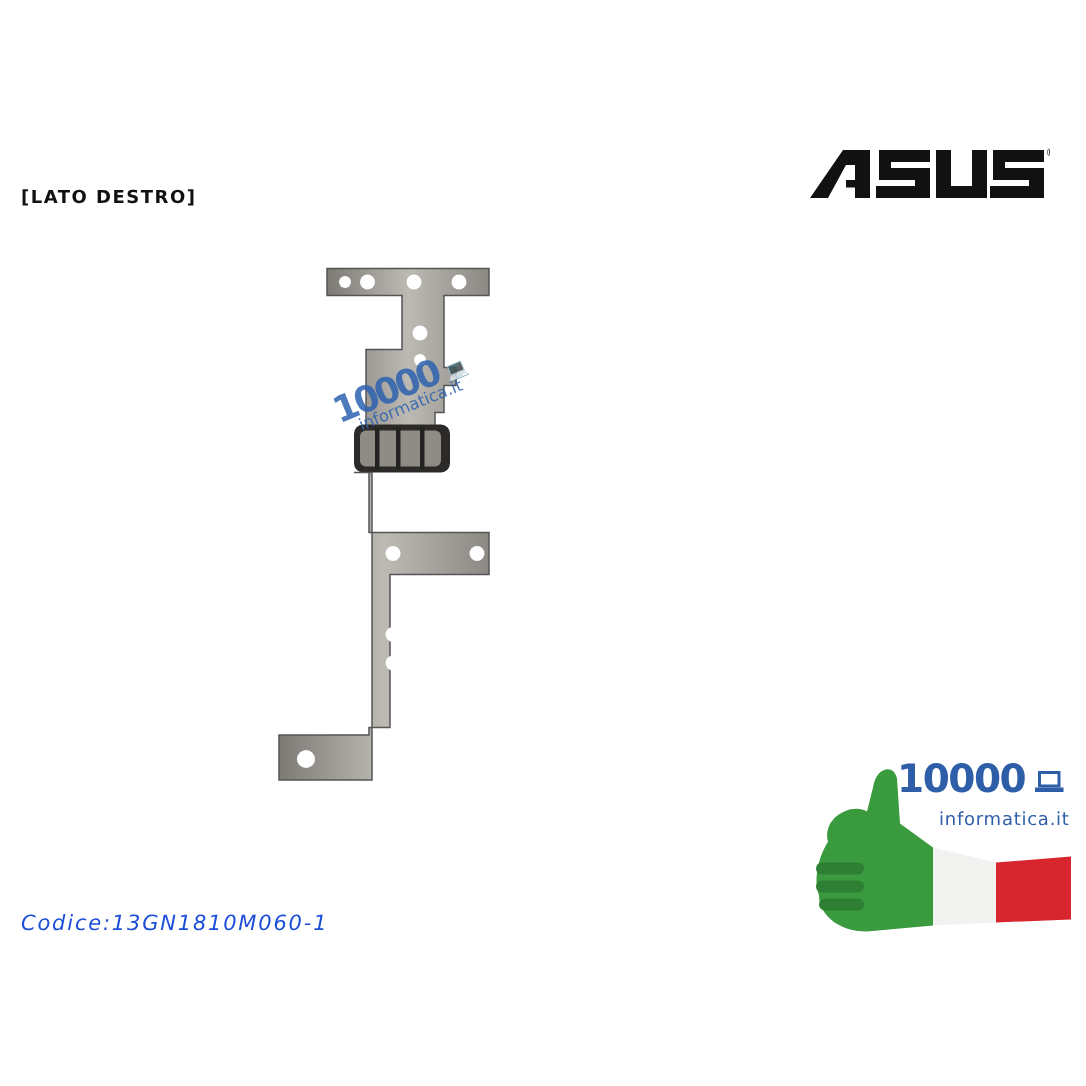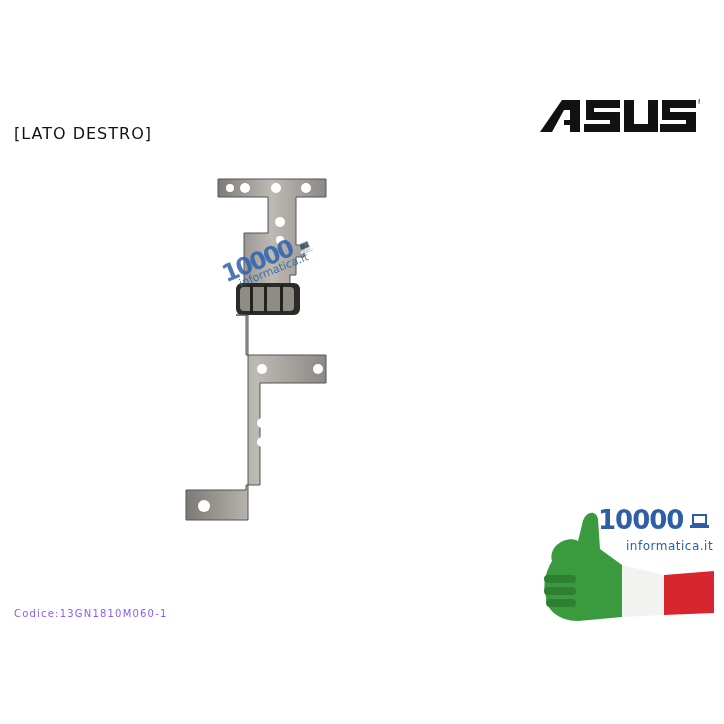--- a/index.html
+++ b/index.html
@@ -1,18 +1,18 @@
 <!DOCTYPE html>
 <html><head>
 <meta charset="utf-8">
 <style>
   html, body { margin:0; padding:0; background:#ffffff; }
   body { width:724px; height:724px; position:relative; overflow:hidden; font-family:"DejaVu Sans", sans-serif; }
-  .side-label { position:absolute; left:14px; top:124px; font-size:16px; letter-spacing:1px; color:#111; font-weight:normal; }
-  .code-label { position:absolute; left:14px; top:608px; font-size:10px; letter-spacing:1.2px; color:#8b5cf6; }
+  .side-label { position:absolute; left:14px; top:124px; font-size:12px; letter-spacing:1px; color:#111; font-weight:bold; }
+  .code-label { position:absolute; left:14px; top:608px; font-size:14px; letter-spacing:1.2px; color:#1d4ed8;font-style:italic; }
   .brand { position:absolute; left:540px; top:96px; width:160px; height:40px; }
   .hinge { position:absolute; left:180px; top:175px; width:160px; height:355px; }
   .wm { position:absolute; left:218px; top:262px; transform:rotate(-22deg); transform-origin:left top; color:#2d62b0; opacity:0.85; }
   .wm-num { font-family:"DejaVu Sans", sans-serif; font-weight:bold; font-size:24px; letter-spacing:-2px; }
   .wm-dom { font-size:11px; margin-left:12px; display:block; margin-top:-6px; }
   .badge { position:absolute; left:538px; top:505px; width:180px; height:120px; }
   .badge-num { position:absolute; left:598px; top:505px; font-weight:bold; font-size:26px; color:#2e5ea8; letter-spacing:-1px; font-family:"DejaVu Sans", sans-serif; }
   .badge-dom { position:absolute; left:626px; top:539px; font-size:12px; color:#2e5ea8; letter-spacing:0.5px; }
 </style>
 </head>

